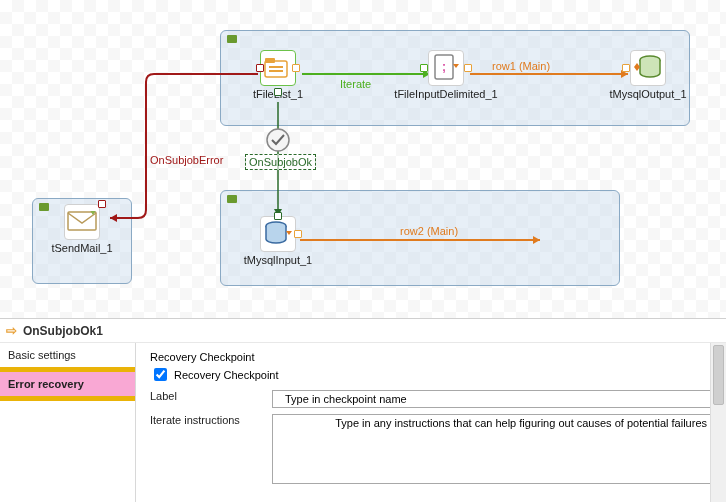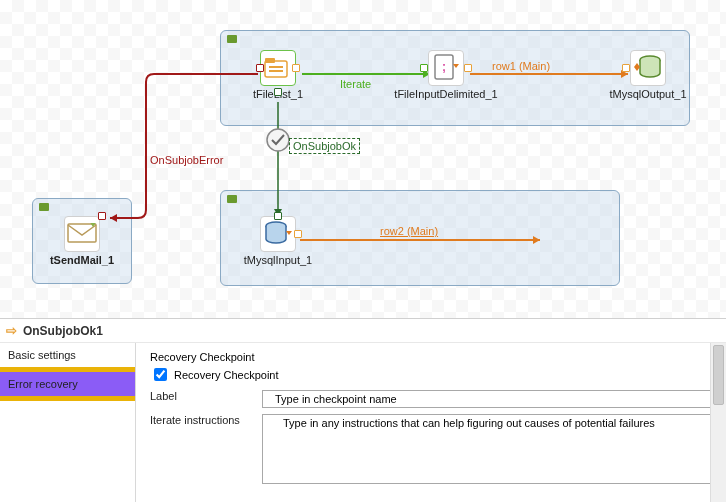--- a/index.html
+++ b/index.html
@@ -122,54 +122,55 @@
     flex-direction: column;
   }
   .tab {
     padding: 6px 8px;
     font-size: 11px;
     cursor: pointer;
     border-bottom: 5px solid #eab308;
     color: #222;
   }
   .tab.active {
-    background: #8b5cf6;
-    font-weight: normal;
+    background: #f9a8d4;
+    font-weight: bold;
   }
   .form {
     flex: 1;
     padding: 8px 10px 8px 14px;
     overflow-y: auto;
     position: relative;
   }
   .form-row {
     display: flex;
     align-items: flex-start;
     margin-bottom: 6px;
-    gap: 4px;
+    gap: 14px;
   }
   .form-row .lbl {
     width: 108px;
     color: #222;
   }
   .form-row input[type="text"] {
     flex: 1;
     font-family: inherit;
     font-size: 11px;
     padding: 2px 12px;
     border: 1px solid #a8a8a8;
   }
   .form-row textarea {
     flex: 1;
     font-family: inherit;
     font-size: 11px;
-    padding: 2px 20px;
+    padding: 2px 8px;
     border: 1px solid #a8a8a8;
     height: 70px;
     resize: none;
+    text-align: right;
   }
   .checkbox-row {
     display:flex; align-items:center; gap:4px;
     margin-bottom: 6px;
   }
   .scrollbar-v {
     position:absolute;
     right:0; top:0; bottom:0;
     width:16px;
     background:#f0f0f0;
@@ -211,23 +212,23 @@
 
     <path d="M 258 74 L 154 74 Q 146 74 146 82 L 146 210 Q 146 218 138 218 L 110 218" fill="none" stroke="#a01818" stroke-width="2"></path>
     <polygon points="110,218 117,214 117,222" fill="#a01818"></polygon>
 
     <circle cx="278" cy="140" r="11" fill="#f4f4f4" stroke="#888" stroke-width="1.5"></circle>
     <path d="M 272 140 L 276 144 L 284 135" fill="none" stroke="#666" stroke-width="2"></path>
   </svg>
 
   <div class="conn-label conn-iterate" style="left:340px; top:78px;">Iterate</div>
   <div class="conn-label conn-main" style="left:492px; top:60px;">row1 (Main)</div>
-  <div class="conn-label conn-main" style="left:380px; top:225px;text-decoration:underline;">row2 (Main)</div>
+  <div class="conn-label conn-main" style="left:400px; top:225px;">row2 (Main)</div>
   <div class="conn-label conn-error" style="left:150px; top:154px;">OnSubjobError</div>
-  <div class="conn-label conn-ok selected-label" style="left:245px; top:138px;margin-left:44px;">OnSubjobOk</div>
+  <div class="conn-label conn-ok selected-label" style="left:245px; top:154px;">OnSubjobOk</div>
 
   <div class="node" style="left:218px; top:50px;">
     <div class="icon" style="border-color:#6cc24a;">
       <svg width="28" height="24" viewBox="0 0 28 24">
           <rect x="1" y="5" width="22" height="16" rx="2" fill="#fff" stroke="#e8a23a" stroke-width="1.5"></rect>
           <rect x="1" y="2" width="10" height="5" rx="1" fill="#e8a23a"></rect>
           <rect x="5" y="10" width="14" height="2" fill="#e8a23a"></rect>
           <rect x="5" y="14" width="14" height="2" fill="#e8a23a"></rect>
         </svg>
     </div>
@@ -255,21 +256,21 @@
       <svg width="28" height="26" viewBox="0 0 28 26">
           <ellipse cx="16" cy="5" rx="10" ry="4" fill="#cde4b8" stroke="#5a8a2f" stroke-width="1.5"></ellipse>
           <path d="M 6 5 L 6 18 A 10 4 0 0 0 26 18 L 26 5" fill="#cde4b8" stroke="#5a8a2f" stroke-width="1.5"></path>
           <path d="M 0 12 L 6 12 L 3 8 Z M 0 12 L 6 12 L 3 16 Z" fill="#e07b1f"></path>
         </svg>
     </div>
     <div class="label">tMysqlOutput_1</div>
     <span class="port" style="left:34px; top:14px; border-color:#e8a23a;"></span>
   </div>
 
-  <div class="node" style="left:22px; top:216px;font-weight:bold;">
+  <div class="node" style="left:22px; top:204px;">
     <div class="icon">
       <svg width="30" height="22" viewBox="0 0 30 22">
           <rect x="1" y="1" width="28" height="18" rx="1" fill="#fff" stroke="#b89a5a" stroke-width="1.5"></rect>
           <path d="M 1 2 L 15 12 L 29 2" fill="none" stroke="#b89a5a" stroke-width="1.5"></path>
           <path d="M 22 -2 L 30 -2 L 26 4 Z" fill="#8ab24a"></path>
         </svg>
     </div>
     <div class="label">tSendMail_1</div>
     <span class="port" style="right:36px; top:-4px; border-color:#a01818;"></span>
   </div>

